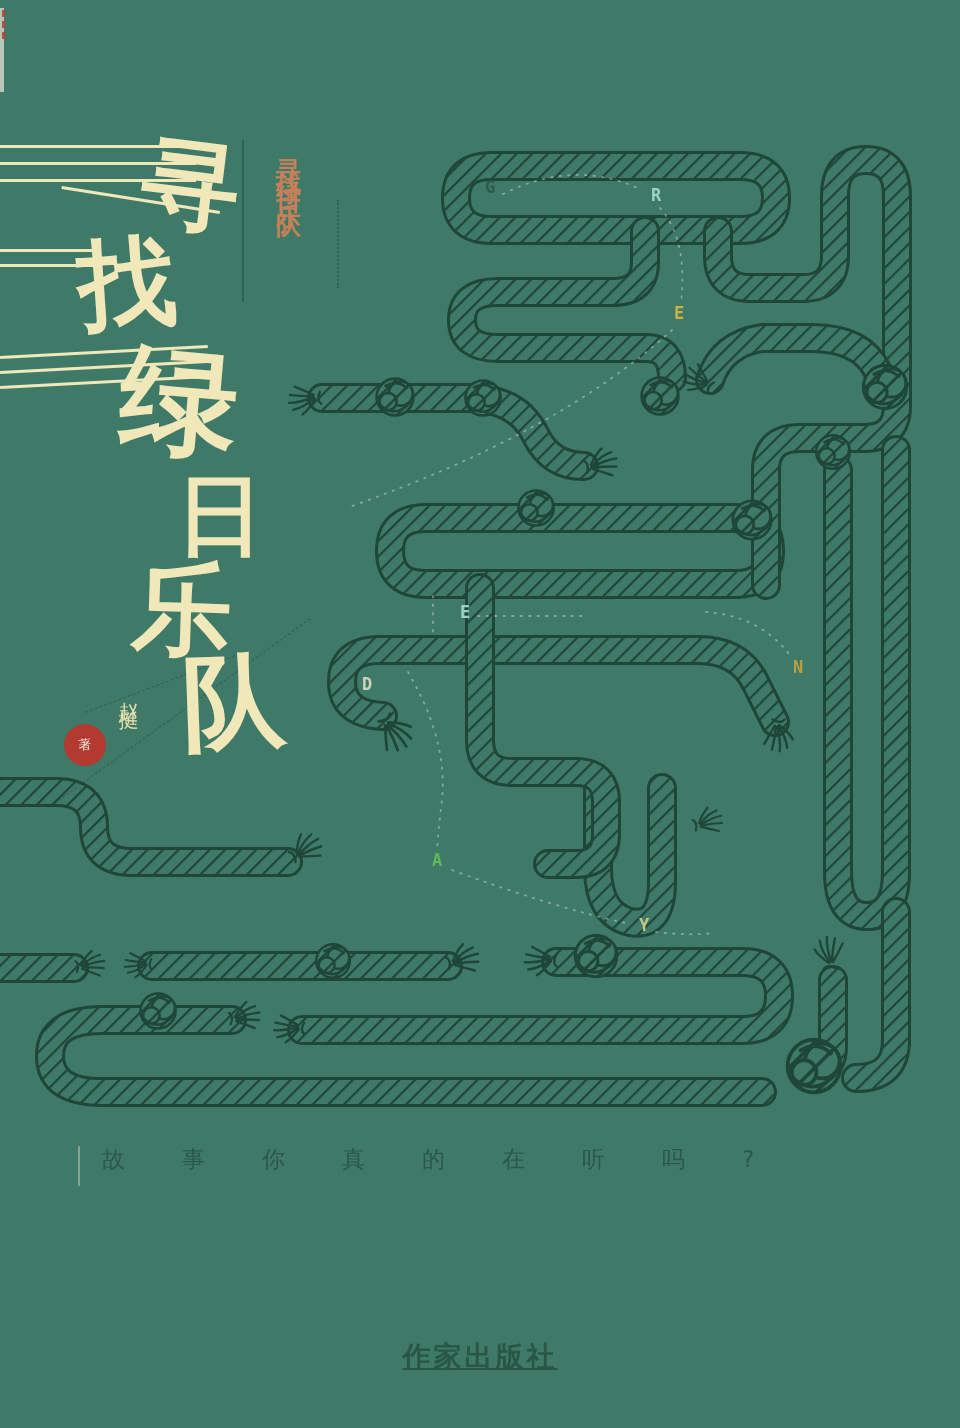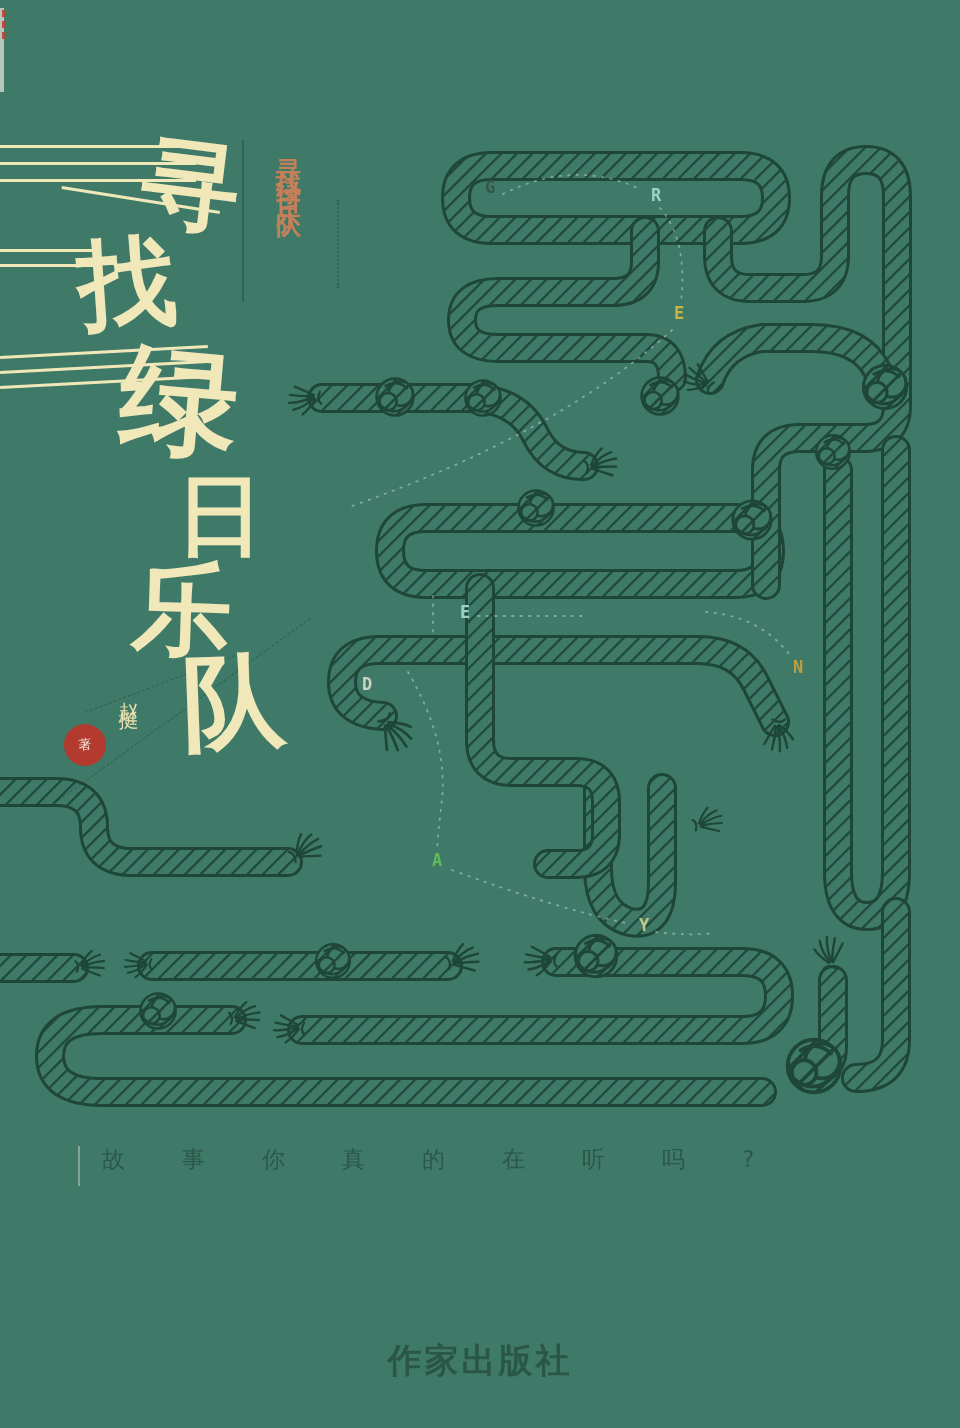--- a/index.html
+++ b/index.html
@@ -38,22 +38,23 @@
     color:#f3ece0;font-size:13px;transform:rotate(-8deg);
   }
   .author-dash{position:absolute;border-top:1.6px dashed rgba(40,80,66,.62);transform-origin:left top;z-index:2;}
   #tagline{
     position:absolute;left:90px;top:1144px;z-index:3;white-space:nowrap;
     font-size:23px;letter-spacing:57px;color:#2b584a;font-weight:500;margin-left:12px;
   }
   #tagline-tick{position:absolute;left:78px;top:1146px;width:2px;height:40px;background:rgba(215,220,200,.45);z-index:2;}
   #publisher{
     position:absolute;left:330px;top:1338px;width:300px;z-index:3;text-align:center;
-    font-size:34px;font-weight:bold;letter-spacing:3px;color:#2a5646;
+    font-size:28px;font-weight:bold;letter-spacing:3px;color:#2a5646;
     font-family:"DejaVu Serif",serif;
+    text-decoration:underline;
   }
   #edge-sliver{position:absolute;left:0;top:8px;width:4px;height:84px;background:#e9e8dd;opacity:.7;z-index:4;}
   .red-speck{position:absolute;left:2px;width:3px;height:7px;background:#c0392b;opacity:.85;z-index:4;}
 </style>
 </head>
 <body>
 
 <div id="cover">
 
   <svg id="rope-svg" width="960" height="1428" viewBox="0 0 960 1428" xmlns="http://www.w3.org/2000/svg">

